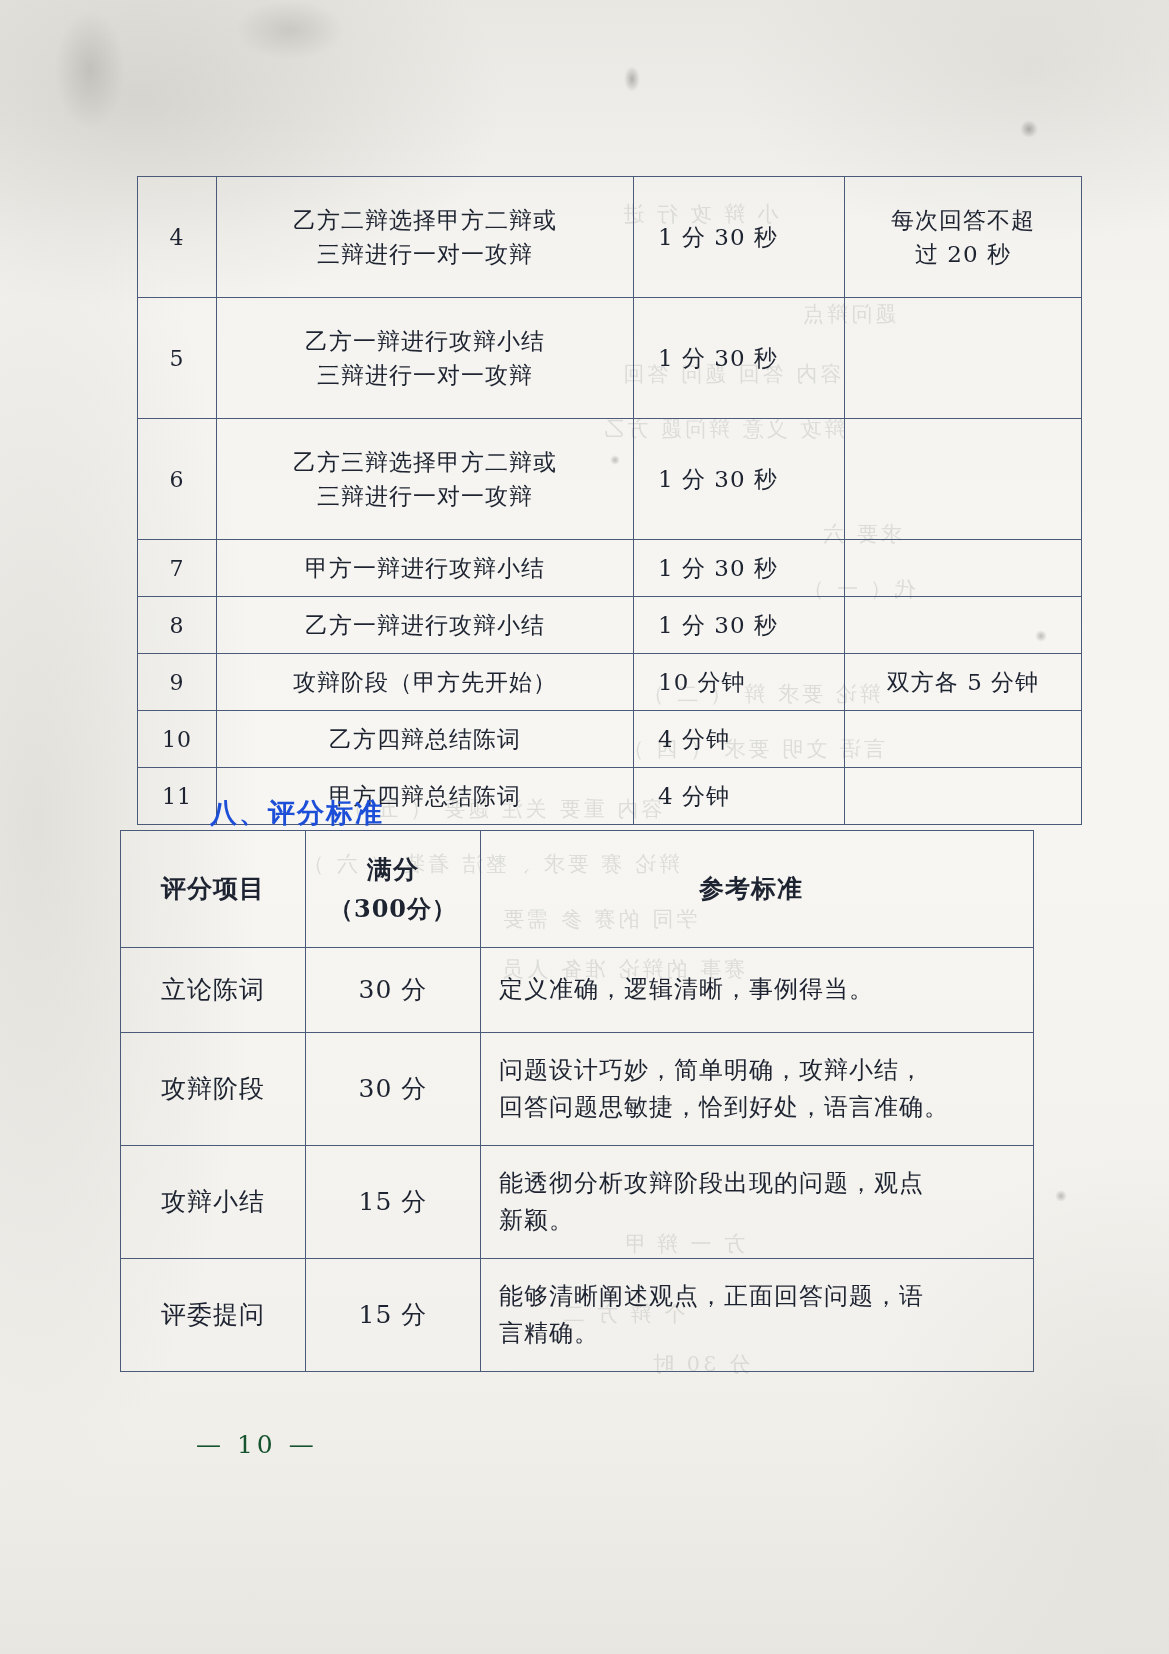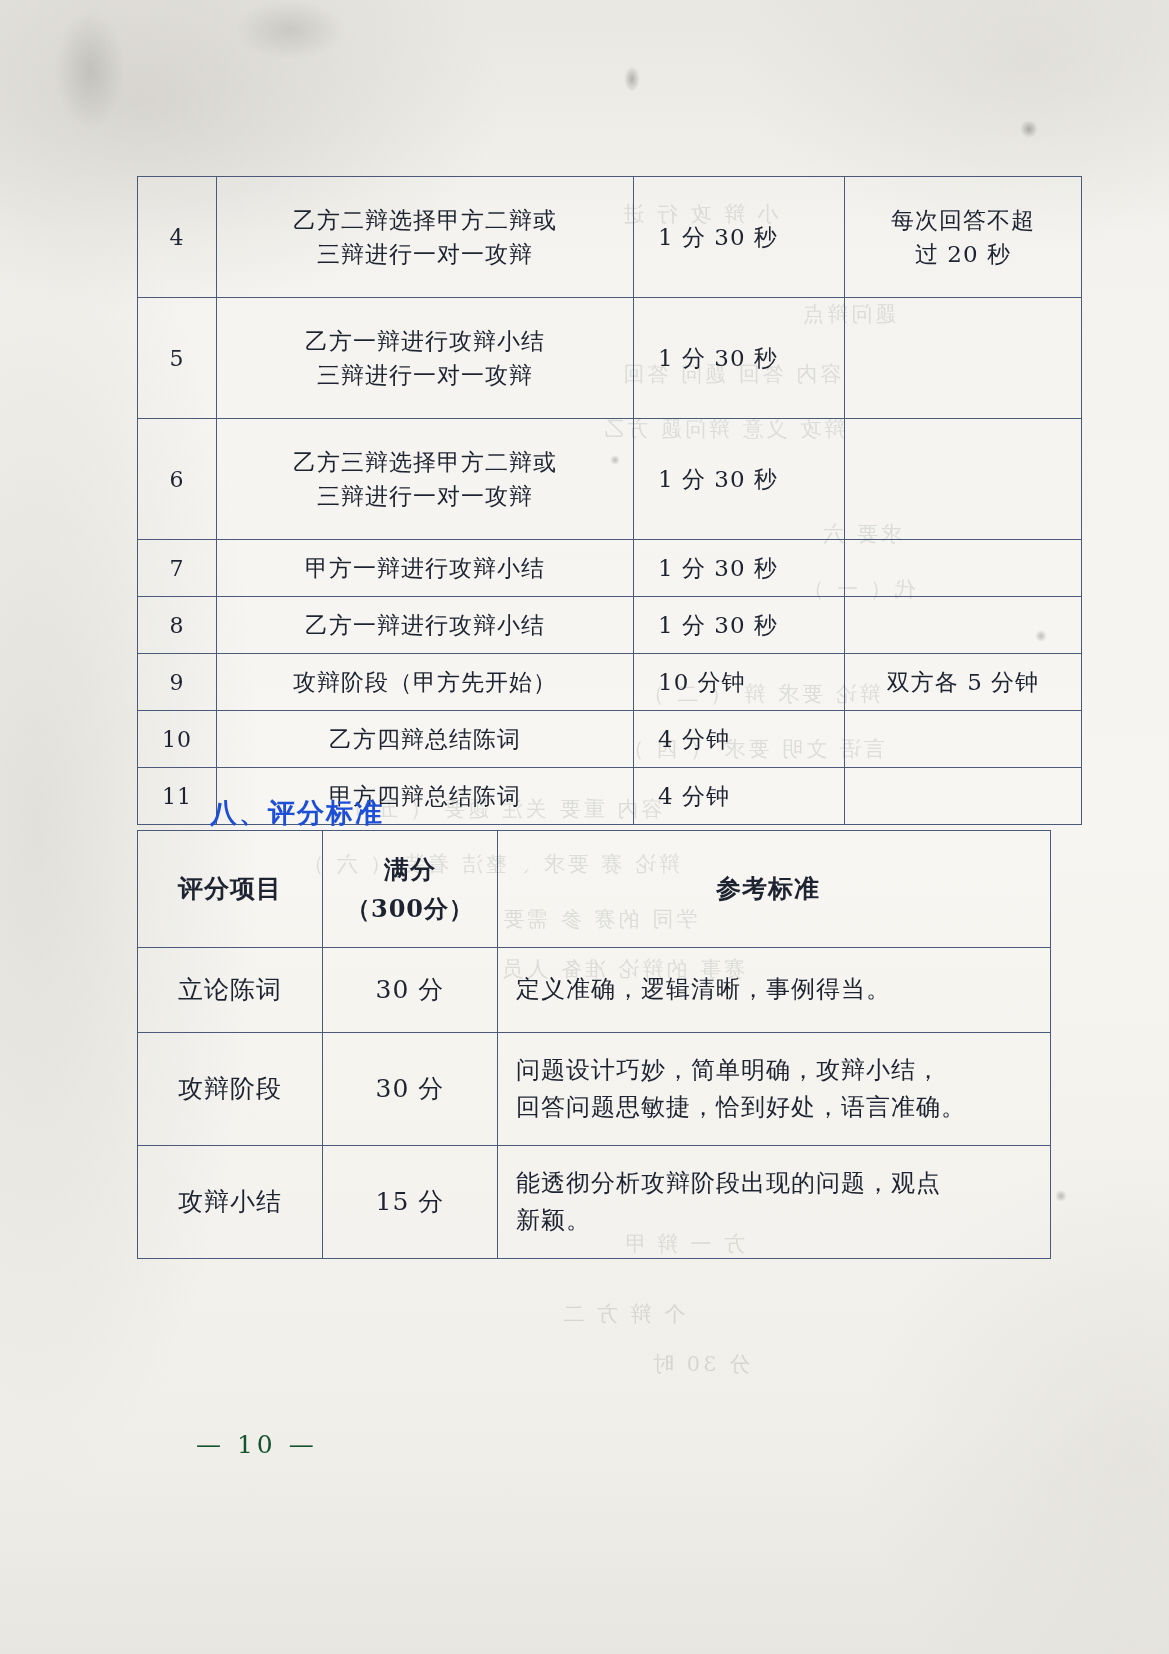--- a/index.html
+++ b/index.html
@@ -86,21 +86,21 @@
     left: 210px;
     top: 795px;
     font-size: 27px;
     font-weight: bold;
     color: #1d4ed8;
     letter-spacing: 2px;
   }
 
   
   #scoring-table {
-    left: 137px;
+    left: 120px;
     top: 830px;
     width: 874px;
   }
   #scoring-table td.col-crit { width: 172px; font-size: 25px; }
   #scoring-table td.col-score { width: 162px; font-size: 25px;}
   #scoring-table td.col-ref {
     width: 540px;
     text-align: left;
     padding-left: 18px;
     padding-right: 12px;
@@ -248,18 +248,26 @@
         </td>
       </tr>
       <tr class="r3">
         <td class="col-crit">攻辩小结</td>
         <td class="col-score">15 分</td>
         <td class="col-ref">
           <div>能透彻分析攻辩阶段出现的问题，观点</div>
           <div>新颖。</div>
         </td>
       </tr>
+      <tr class="r4">
+        <td class="col-crit">评委提问</td>
+        <td class="col-score">15 分</td>
+        <td class="col-ref">
+          <div>能够清晰阐述观点，正面回答问题，语</div>
+          <div>言精确。</div>
+        </td>
+      </tr>
     </tbody>
   </table>
 
   <div id="page-number">— 10 —</div>
 
 </div>
 
 </body></html>

